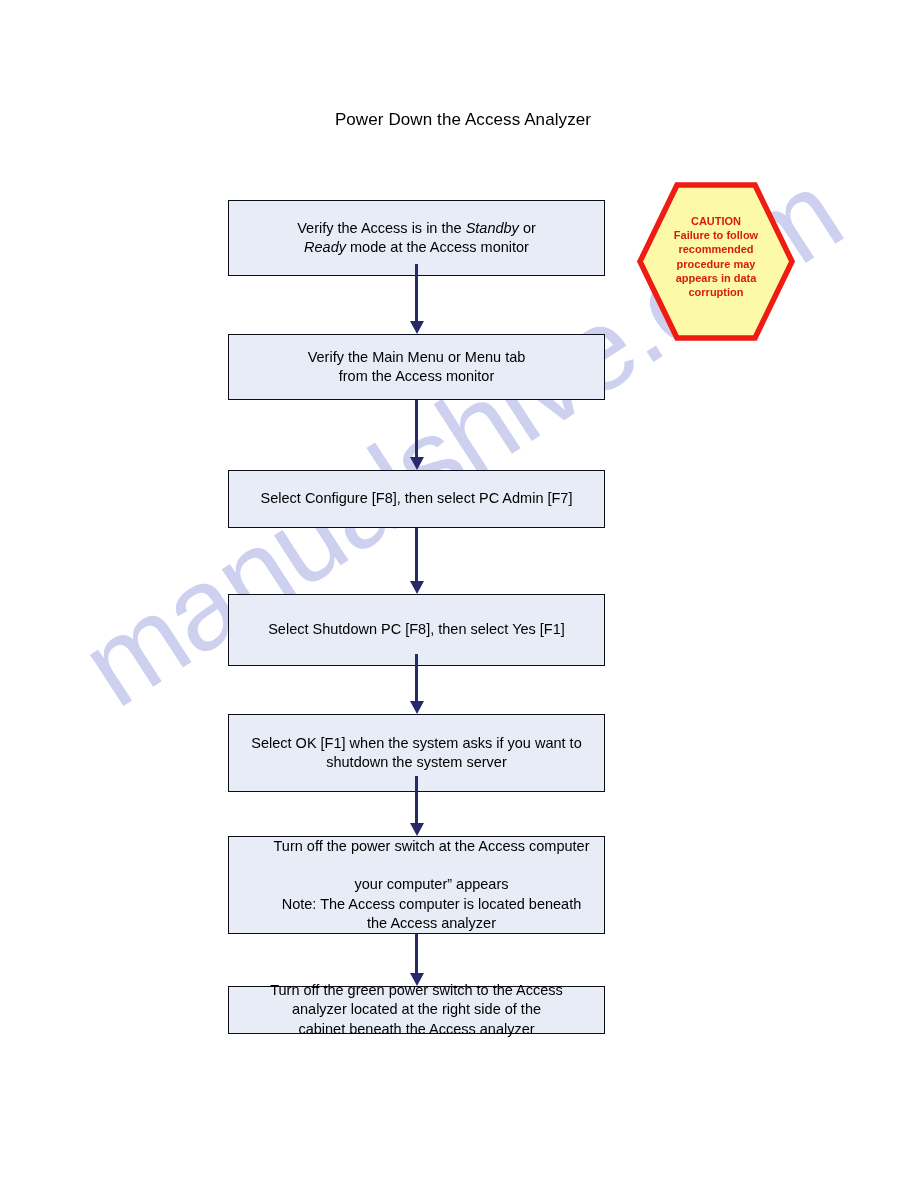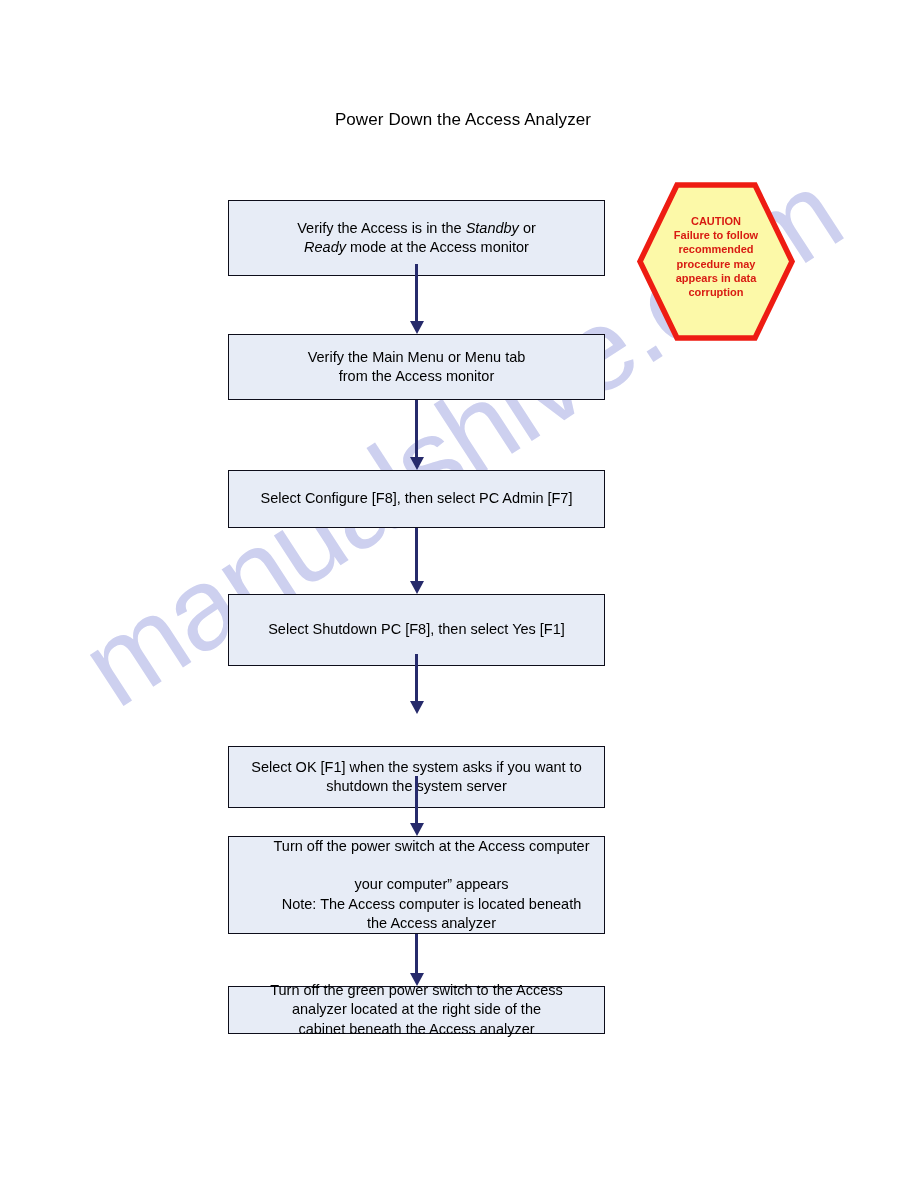--- a/index.html
+++ b/index.html
@@ -144,21 +144,21 @@
       </div>
       <div class="flow-box" style="top: 334px; height: 66px;">
         <div class="box-text"><span>Verify the </span><b>Main Menu</b><span> or </span><b>Menu tab</b><br><span>from the Access monitor</span></div>
       </div>
       <div class="flow-box" style="top: 470px; height: 58px;">
         <div class="box-text"><span>Select </span><b>Configure [F8],</b><span> then select </span><b>PC Admin [F7]</b></div>
       </div>
       <div class="flow-box" style="top: 594px; height: 72px;">
         <div class="box-text"><span>Select </span><b>Shutdown PC [F8],</b><span> then select </span><b>Yes [F1]</b></div>
       </div>
-      <div class="flow-box" style="top: 746px; height: 62px;">
+      <div class="flow-box" style="top: 714px; height: 78px;">
         <div class="box-text"><span>Select </span><b>OK [F1]</b><span> when the system asks if you want to</span><br><span>shutdown the system server</span></div>
       </div>
       <div class="flow-box" style="top: 836px; height: 98px; padding-left: 38px;">
         <div class="box-text"><span>Turn off the power switch at the Access computer</span><br><br><span>your computer” appears</span><br><span>Note:  The Access computer is located beneath</span><br><span>the Access analyzer</span></div>
       </div>
       <div class="flow-box" style="top: 986px; height: 48px;">
         <div class="box-text"><span>Turn off the green power switch to the Access</span><br><span>analyzer located at the right side of the</span><br><span>cabinet beneath the Access analyzer</span></div>
       </div>
     </div>
 

